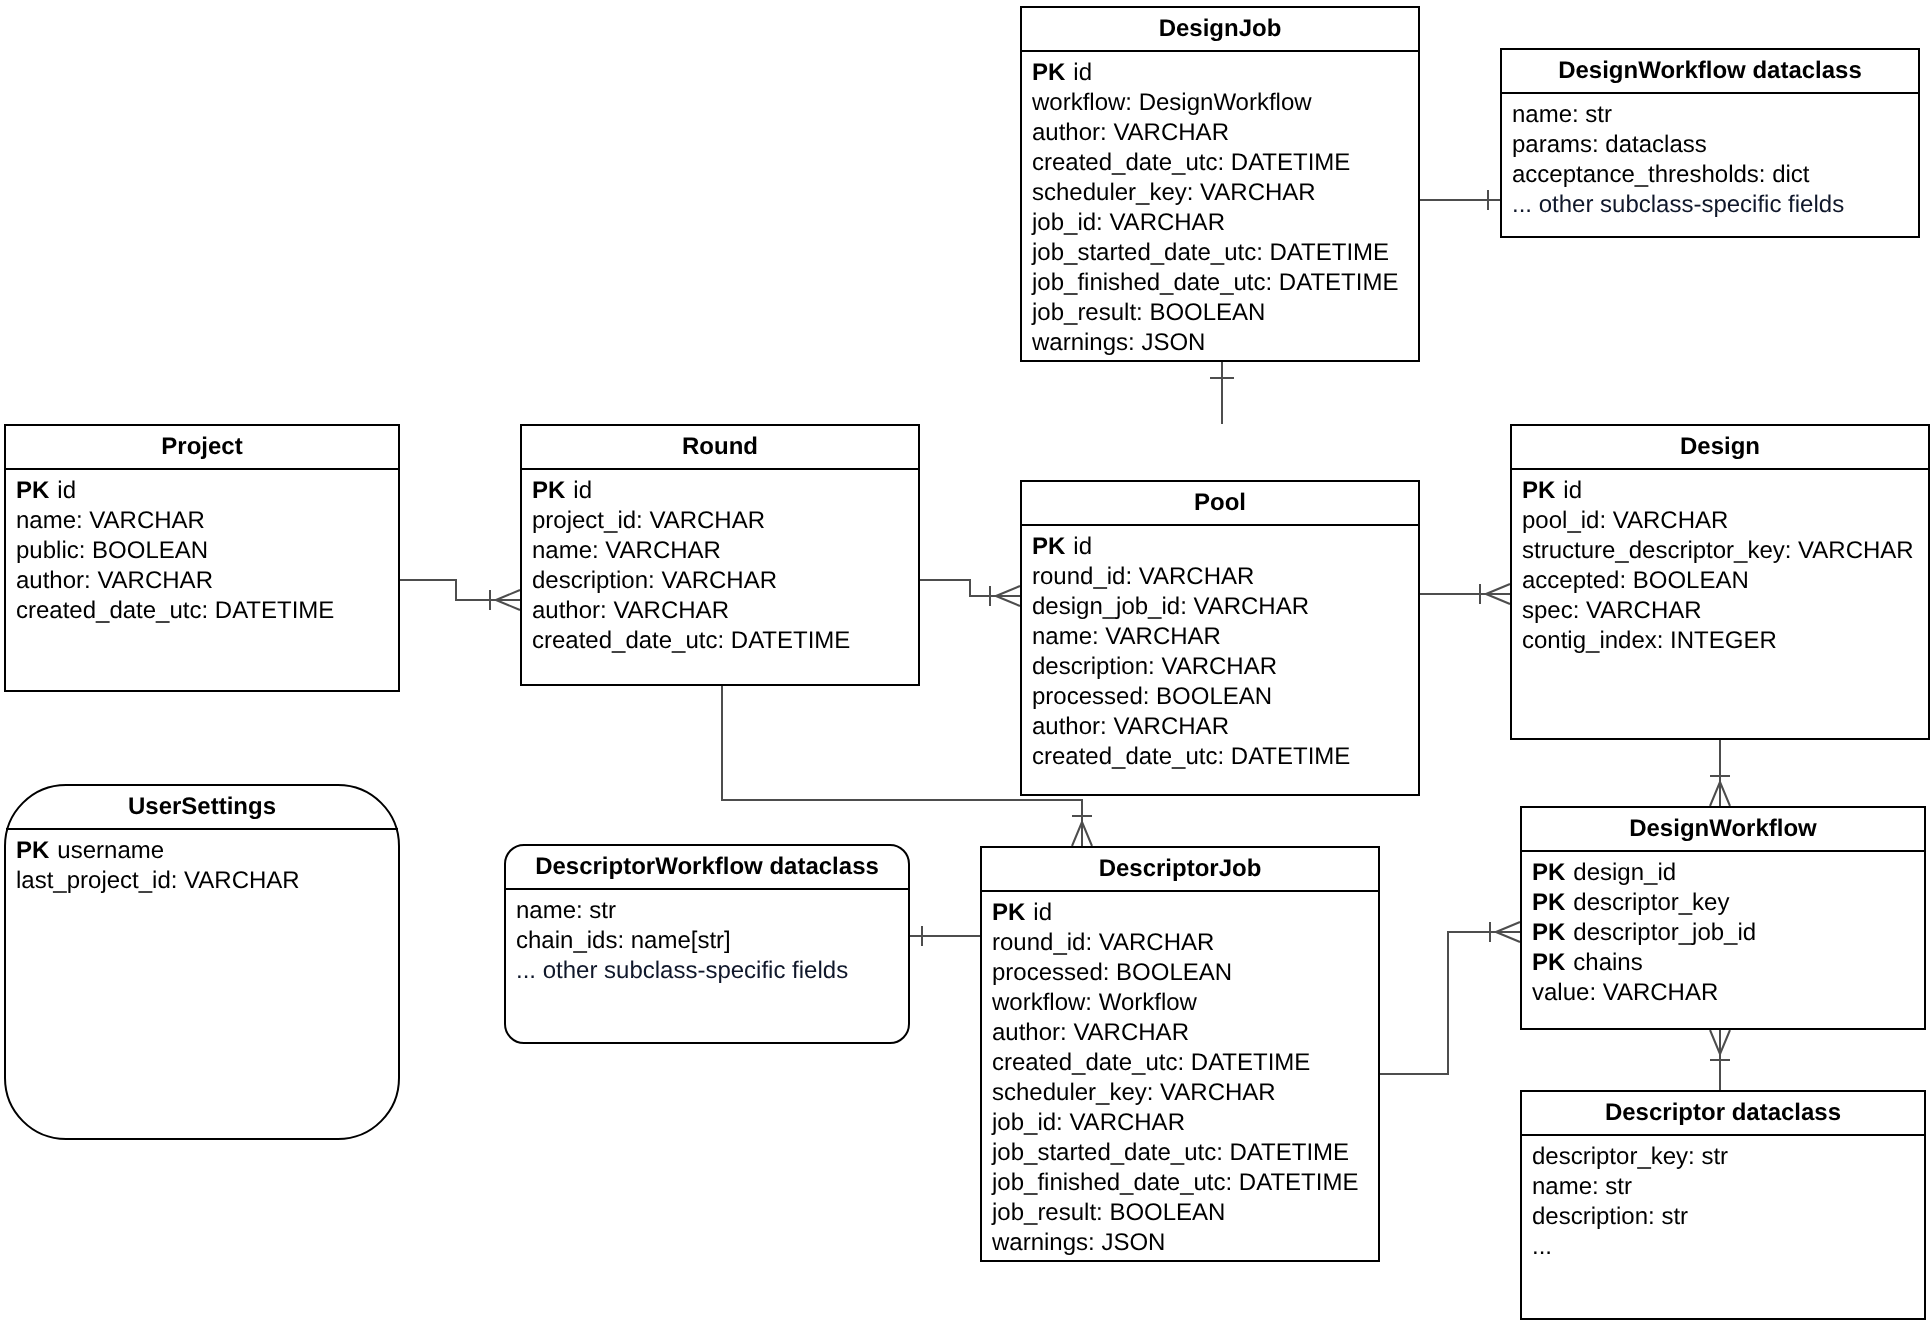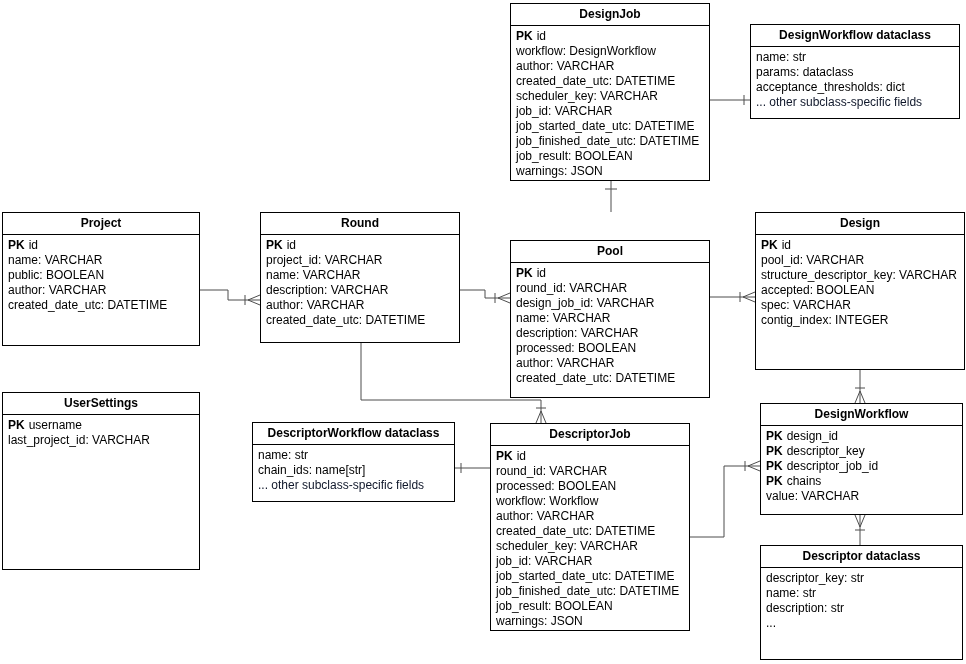--- a/index.html
+++ b/index.html
@@ -154,29 +154,29 @@
   <div class="entity-rows">
       <div class="row"><span class="pk">PK</span><span>id</span></div>
       <div class="row"><span>pool_id: VARCHAR</span></div>
       <div class="row"><span>structure_descriptor_key: VARCHAR</span></div>
       <div class="row"><span>accepted: BOOLEAN</span></div>
       <div class="row"><span>spec: VARCHAR</span></div>
       <div class="row"><span>contig_index: INTEGER</span></div>
     </div>
 </div>
 
-<div class="entity" style="left:2px; top:392px; width:198px; height:178px;">
+<div class="entity" style="left:2px; top:392px; width:198px; height:178px;border-radius:31px;">
   <div class="entity-title">UserSettings</div>
   <div class="entity-rows">
       <div class="row"><span class="pk">PK</span><span>username</span></div>
       <div class="row"><span>last_project_id: VARCHAR</span></div>
     </div>
 </div>
 
-<div class="entity" style="left:252px; top:422px; width:203px; height:80px;">
+<div class="entity" style="left:252px; top:422px; width:203px; height:100px;border-radius:10px;">
   <div class="entity-title">DescriptorWorkflow dataclass</div>
   <div class="entity-rows">
       <div class="row"><span>name: str</span></div>
       <div class="row"><span>chain_ids: name[str]</span></div>
       <div class="row muted"><span>... other subclass-specific fields</span></div>
     </div>
 </div>
 
 <div class="entity" style="left:490px; top:423px; width:200px; height:208px;">
   <div class="entity-title">DescriptorJob</div>

